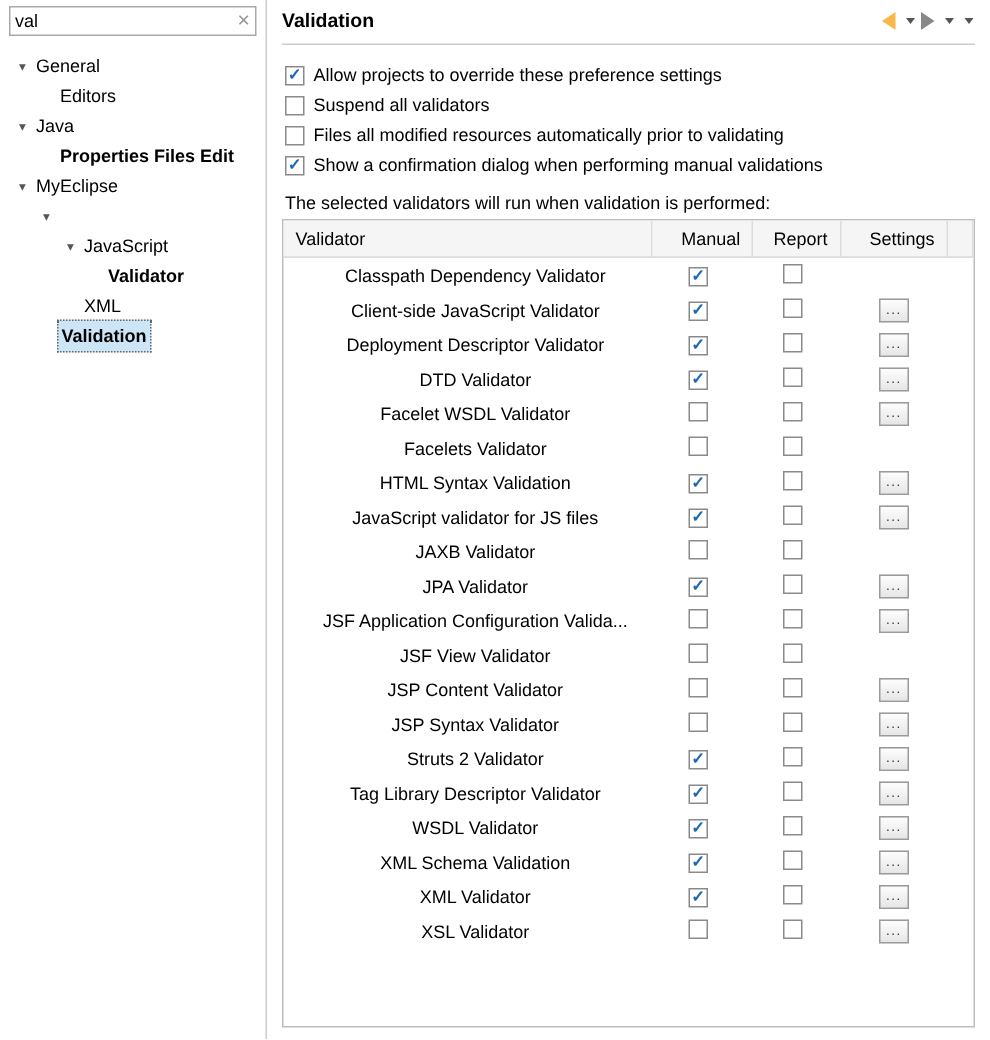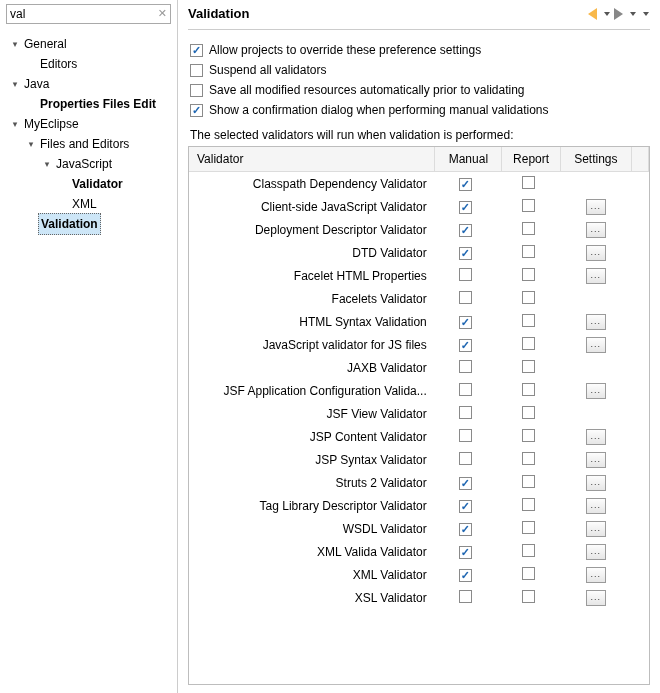--- a/index.html
+++ b/index.html
@@ -25,23 +25,23 @@
 .dd{width:0;height:0;border-left:3px solid transparent;border-right:3px solid transparent;border-top:4px solid #555;margin-left:3px}
 .sep{height:1px;background:#ccc;margin:2px 0 10px 0}
 .opts{margin:0 0 6px 2px}
 .opt{display:flex;align-items:center;height:20px}
 .chk{appearance:none;width:13px;height:13px;border:1px solid #8a8a8a;margin:0 6px 0 0;display:inline-flex;align-items:center;justify-content:center;background:#fff}
 .chk:checked::after{content:"✓";color:#2067b2;font-size:11px;font-weight:bold;line-height:11px}
 .hint{margin:2px 0 4px 2px}
 .tbl-wrap{border:1px solid #bdbdbd;overflow:auto;flex:1;margin-bottom:8px}
 table{border-collapse:collapse;width:100%;font:inherit}
 th{background:#f5f5f5;text-align:left;font-weight:normal;padding:3px 8px;border-right:1px solid #dcdcdc;border-bottom:1px solid #dcdcdc;height:18px}
-th.c{text-align:center}
+th.c{text-align:right}
 td{padding:2px 8px;height:19px;text-align:center}
-td.nm{text-align:right;padding-left:18px;white-space:nowrap;overflow:hidden;text-overflow:ellipsis;max-width:225px}
+td.nm{text-align:center;padding-left:18px;white-space:nowrap;overflow:hidden;text-overflow:ellipsis;max-width:225px}
 .setbtn{display:inline-block;width:18px;height:14px;border:1px solid #9a9a9a;background:linear-gradient(#fdfdfd,#e6e6e6);font-size:9px;line-height:12px;letter-spacing:1px;color:#333;text-align:center}
 </style>
 </head>
 <body>
 
 <div class="wrap">
   <div class="sidebar">
     <div class="search">
       <input type="text" value="val" style="">
       <span class="clr">✕</span>
@@ -62,31 +62,30 @@
         <div class="tree-row" style="padding-left: 24px;">
           <span class="tw"></span>
           <span class="lbl bold">Properties Files Edit</span>
         </div>
         <div class="tree-row" style="padding-left: 8px;">
           <span class="tw">▾</span>
           <span class="lbl">MyEclipse</span>
         </div>
         <div class="tree-row" style="padding-left: 24px;">
           <span class="tw">▾</span>
-          <span class="lbl">Files and Editors</span>
         </div>
         <div class="tree-row" style="padding-left: 40px;">
           <span class="tw">▾</span>
           <span class="lbl">JavaScript</span>
         </div>
         <div class="tree-row" style="padding-left: 56px;">
           <span class="tw"></span>
           <span class="lbl bold">Validator</span>
         </div>
-        <div class="tree-row" style="padding-left: 56px;">
+        <div class="tree-row" style="padding-left: 40px;">
           <span class="tw"></span>
           <span class="lbl">XML</span>
         </div>
         <div class="tree-row" style="padding-left: 24px;">
           <span class="tw"></span>
           <span class="lbl bold sel">Validation</span>
         </div>
       </div>
   </div>
 
@@ -117,21 +116,21 @@
         <label class="opt">
           <input type="checkbox" class="chk" checked="" style="">
           <span>Allow projects to override these preference settings</span>
         </label>
         <label class="opt">
           <input type="checkbox" class="chk" style="">
           <span>Suspend all validators</span>
         </label>
         <label class="opt">
           <input type="checkbox" class="chk" style="">
-          <span>Save all modified resources automatically prior to validating</span>
+          <span>Files all modified resources automatically prior to validating</span>
         </label>
         <label class="opt">
           <input type="checkbox" class="chk" checked="" style="">
           <span>Show a confirmation dialog when performing manual validations</span>
         </label>
       </div>
     <div class="hint">The selected validators will run when validation is performed:</div>
 
     <div class="tbl-wrap">
       <table>
@@ -167,21 +166,21 @@
               <td></td>
             </tr>
             <tr>
               <td class="nm">DTD Validator</td>
               <td><input type="checkbox" class="chk" checked="" style=""></td>
               <td><input type="checkbox" class="chk" style=""></td>
               <td><span class="setbtn">...</span></td>
               <td></td>
             </tr>
             <tr>
-              <td class="nm">Facelet HTML Properties</td>
+              <td class="nm">Facelet WSDL Validator</td>
               <td><input type="checkbox" class="chk" style=""></td>
               <td><input type="checkbox" class="chk" style=""></td>
               <td><span class="setbtn">...</span></td>
               <td></td>
             </tr>
             <tr>
               <td class="nm">Facelets Validator</td>
               <td><input type="checkbox" class="chk" style=""></td>
               <td><input type="checkbox" class="chk" style=""></td>
               <td></td>
@@ -202,20 +201,27 @@
               <td></td>
             </tr>
             <tr>
               <td class="nm">JAXB Validator</td>
               <td><input type="checkbox" class="chk" style=""></td>
               <td><input type="checkbox" class="chk" style=""></td>
               <td></td>
               <td></td>
             </tr>
             <tr>
+              <td class="nm">JPA Validator</td>
+              <td><input type="checkbox" class="chk" checked="" style=""></td>
+              <td><input type="checkbox" class="chk" style=""></td>
+              <td><span class="setbtn">...</span></td>
+              <td></td>
+            </tr>
+            <tr>
               <td class="nm">JSF Application Configuration Valida...</td>
               <td><input type="checkbox" class="chk" style=""></td>
               <td><input type="checkbox" class="chk" style=""></td>
               <td><span class="setbtn">...</span></td>
               <td></td>
             </tr>
             <tr>
               <td class="nm">JSF View Validator</td>
               <td><input type="checkbox" class="chk" style=""></td>
               <td><input type="checkbox" class="chk" style=""></td>
@@ -251,21 +257,21 @@
               <td></td>
             </tr>
             <tr>
               <td class="nm">WSDL Validator</td>
               <td><input type="checkbox" class="chk" checked="" style=""></td>
               <td><input type="checkbox" class="chk" style=""></td>
               <td><span class="setbtn">...</span></td>
               <td></td>
             </tr>
             <tr>
-              <td class="nm">XML Valida Validator</td>
+              <td class="nm">XML Schema Validation</td>
               <td><input type="checkbox" class="chk" checked="" style=""></td>
               <td><input type="checkbox" class="chk" style=""></td>
               <td><span class="setbtn">...</span></td>
               <td></td>
             </tr>
             <tr>
               <td class="nm">XML Validator</td>
               <td><input type="checkbox" class="chk" checked="" style=""></td>
               <td><input type="checkbox" class="chk" style=""></td>
               <td><span class="setbtn">...</span></td>

